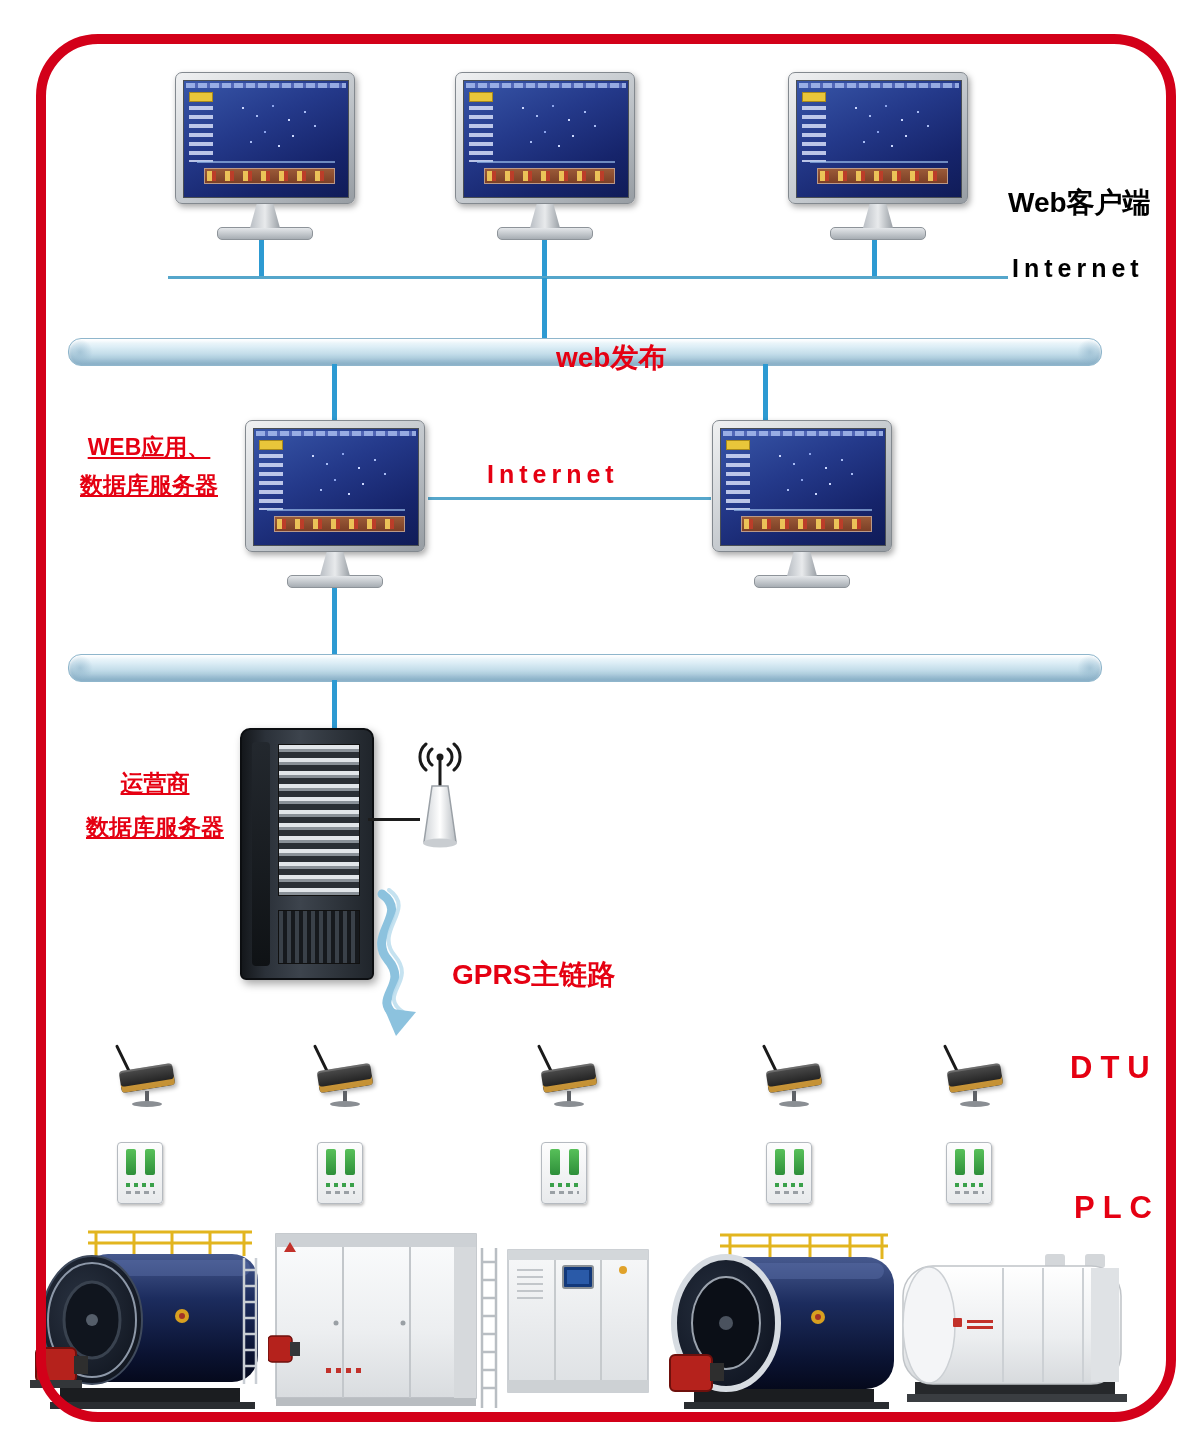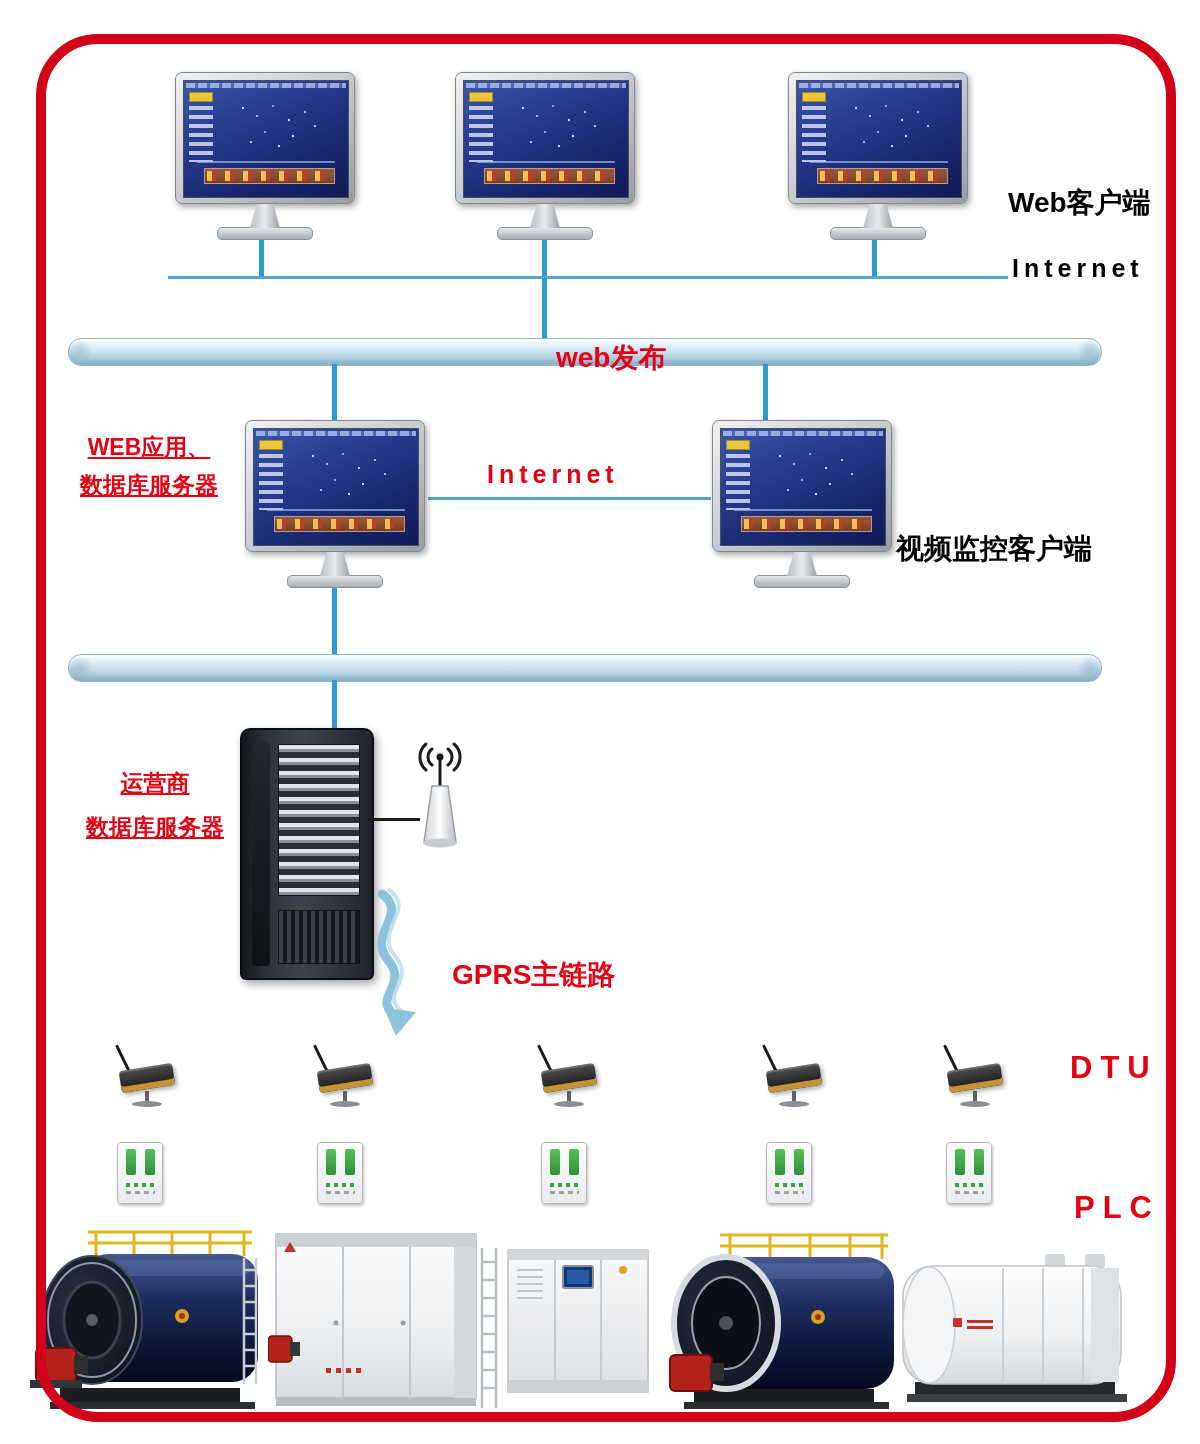--- a/index.html
+++ b/index.html
@@ -153,21 +153,20 @@
   </svg>
 
   <div class="label black f28" style="left:1008px;top:140px;">Web客户端</div>
   <div class="label black f25 sp" style="left:1012px;top:254px;">Internet</div>
   <div class="label red f28" style="left:556px;top:295px;">web发布</div>
 
   <div class="label red f27 ctr" style="left:58px;top:432px;width:182px;">WEB应用、</div>
   <div class="label red f27 ctr" style="left:58px;top:470px;width:182px;">数据库服务器</div>
 
   <div class="label red f25 sp" style="left:487px;top:460px;">Internet</div>
-  <div class="label black f28" style="left:896px;top:486px;">视频监控客户端</div>
 
   <div class="label red f27 ctr" style="left:72px;top:768px;width:166px;">运营商</div>
   <div class="label red f27 ctr" style="left:72px;top:812px;width:166px;">数据库服务器</div>
 
   <div class="label red f28" style="left:452px;top:912px;">GPRS主链路</div>
   <div class="label red f31 sp8" style="left:1070px;top:1050px;text-align:right;">DTU</div>
   <div class="label red f31 sp8" style="left:1074px;top:1162px;margin-top:28px;">PLC</div>
 
   <svg class="boiler" style="left:30px;top:1198px" width="238" height="215" viewBox="0 0 238 215">
     <defs>

